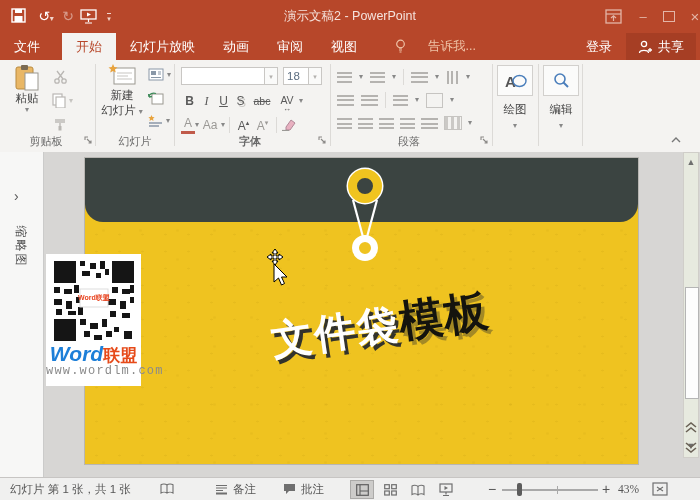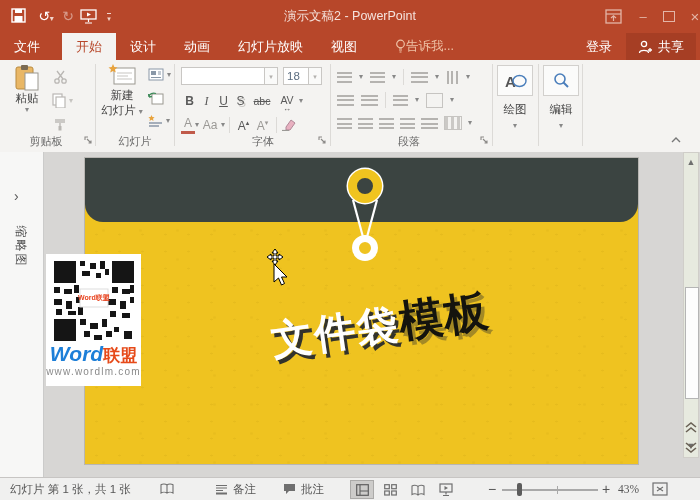--- a/index.html
+++ b/index.html
@@ -11,21 +11,21 @@
   #titlebar{left:0;top:0;width:700px;height:33px;background:#B7472A;color:#fff;}
   .qat-btn{top:8px;height:17px;color:#fff;font-size:14px;line-height:17px;text-align:center;}
   .qat-caret{font-size:8px;color:#f2d5cc;}
   #tb-title{left:0;right:0;top:0;height:33px;line-height:33px;text-align:center;
             font-size:12.5px;color:#f5e3dd;}
   .winbtn{top:0;height:33px;width:26px;text-align:center;line-height:33px;color:#e3b5a7;font-size:13px;}
   
   #tabrow{left:0;top:33px;width:700px;height:27px;background:#B7472A;display:flex;align-items:stretch;}
   .tab{color:#fff;font-size:13px;line-height:27px;text-align:center;padding:0 14px;white-space:nowrap;}
   .tab.active{background:#F4F3F1;color:#B7472A;}
-  #tab-tellme{display:flex;align-items:center;gap:0;color:#EFC3A7;font-size:12.5px;padding:0 10px;margin-left:14px;}
+  #tab-tellme{display:flex;align-items:center;gap:22px;color:#EFC3A7;font-size:12.5px;padding:0 10px;margin-left:14px;}
   #tab-login{margin-left:auto;text-align:right;}
   #tab-share{display:flex;align-items:center;gap:5px;padding:0 12px;background:#A63E24;margin-right:4px;}
   
   #ribbon{left:0;top:60px;width:700px;height:92px;background:#F4F3F1;border-bottom:1px solid #CFCDCA;}
   .gdiv{top:4px;bottom:6px;width:1px;background:#DCDAD7;position:absolute;}
   .glabel{font-size:11px;color:#6A6A6A;text-align:center;top:74px;height:14px;line-height:14px;}
   .bigbtn{text-align:center;color:#444;font-size:11.5px;line-height:15px;}
   .caret{font-size:8px;color:#888;line-height:8px;}
   .combo{background:#fff;border:1px solid #C9C7C4;height:18px;font-size:11.5px;color:#5C6E80;
          font-family:"Liberation Sans",sans-serif;padding:0 3px;box-sizing:border-box;}
@@ -50,21 +50,21 @@
            background:#3B4441;box-shadow:0 0 0 1.5px #FFF;}
   #tie-ring{left:267px;top:77px;width:12px;height:12px;border:7px solid #FFF;border-radius:50%;}
   #slide-title{left:150px;top:138px;width:290px;text-align:center;transform:rotate(-8deg);
                font-weight:900;white-space:nowrap;}
   #slide-title .w{font-size:41px;color:#FFF;text-shadow:3px 4px 0 #33332C;letter-spacing:2px;}
   #slide-title .b{font-size:44px;color:#14140E;text-shadow:3px 4px 0 rgba(51,51,44,.4);letter-spacing:1px;}
   #watermark{left:46px;top:102px;width:95px;height:132px;background:#FFF;text-align:center;}
   #wm-logo{font-weight:bold;line-height:22px;margin-top:-2px;}
   #wm-logo .word{font-size:21px;color:#1D7FD8;font-style:italic;}
   #wm-logo .lm{font-size:17px;color:#E64A19;}
-  #wm-url{font-size:10px;color:#8A8A8A;letter-spacing:1.2px;line-height:9px;}
+  #wm-url{font-size:12px;color:#8A8A8A;letter-spacing:1.2px;line-height:9px;font-family:Liberation Mono, monospace;}
   
   #vscroll{left:683px;top:0;width:16px;height:306px;background:#E7EADF;border:1px solid #D0CEC9;box-sizing:border-box;}
   #vthumb{left:1px;top:134px;width:12px;height:110px;background:#FDFDFD;border:1px solid #B5B5B5;}
   .scr-arrow{left:0;width:14px;text-align:center;color:#6F6F6F;font-size:9px;}
   
   #statusbar{left:0;top:477px;width:700px;height:23px;background:#F0F0EF;border-top:1px solid #C7C5C3;
              color:#565656;font-size:11.5px;}
   .sb-item{top:0;height:22px;line-height:22px;}
   .viewbtn{top:2px;width:24px;height:19px;display:flex;align-items:center;justify-content:center;}
   .viewbtn.pressed{background:#CDCCCA;box-shadow:inset 0 0 0 1px #ABAAA8;}
@@ -113,23 +113,23 @@
     <div class="abs winbtn" style="left:630px;">–</div>
     <div class="abs winbtn" style="left:656px;">
       <span style="display:inline-block;width:10px;height:9px;border:1.4px solid #E3B5A7;margin-top:11px;"></span>
     </div>
     <div class="abs winbtn" style="left:682px;font-size:15px;">×</div>
   </div>
 
   <div id="tabrow" class="abs">
     <div class="tab">文件</div>
     <div class="tab active" style="margin-left:8px;">开始</div>
-    <div class="tab">设计</div>
+    <div class="tab">幻灯片放映</div>
     <div class="tab">动画</div>
-    <div class="tab">幻灯片放映</div>
+    <div class="tab">审阅</div>
     <div class="tab">视图</div>
     <div id="tab-tellme">
       <svg width="11" height="15" viewBox="0 0 11 15">
         <circle cx="5.5" cy="5" r="3.8" fill="none" stroke="#EFC3A7" stroke-width="1.2"></circle>
         <path d="M4 9 H7 M4 11 H7 M4.5 13 H6.5" stroke="#EFC3A7" stroke-width="1.1"></path>
       </svg>
       <span>告诉我...</span>
     </div>
     <div class="tab" id="tab-login">登录</div>
     <div class="tab" id="tab-share">
@@ -243,21 +243,21 @@
       <div class="fbtn" style="width:19px;"><span>A</span><span style="font-size:7px;vertical-align:super;">▴</span></div>
       <div class="fbtn" style="width:19px;color:#9B9996;"><span>A</span><span style="font-size:7px;vertical-align:super;">▾</span></div>
       <div style="width:1px;height:16px;background:#DCDAD7;margin:0 4px;"></div>
       <div>
         <svg width="15" height="13" viewBox="0 0 15 13">
           <path d="M5 9 L10 2 L14 5 L9 12 L5 12 Z" fill="#E8B0C0" stroke="#B08898"></path>
           <path d="M1 12.5 H8" stroke="#9B9996" stroke-width="1.2"></path>
         </svg>
       </div>
     </div>
-    <div class="abs glabel" style="left:188px;width:150px;">字体</div>
+    <div class="abs glabel" style="left:175px;width:150px;font-weight:bold;">字体</div>
     <div class="abs launcher" style="left:318px;top:76px;">
       <svg width="9" height="9" viewBox="0 0 9 9">
         <path d="M1 4 V1 H4 M3 3 L7 7 M7 4.5 V7 H4.5" fill="none" stroke="#8A8886" stroke-width="1.1"></path>
       </svg>
     </div>
     <div class="gdiv" style="left:330px;"></div>
 
     <div class="abs" style="left:337px;top:9px;display:flex;gap:7px;align-items:center;">
       <div class="pbars"></div>
         <span class="caret">▾</span>

